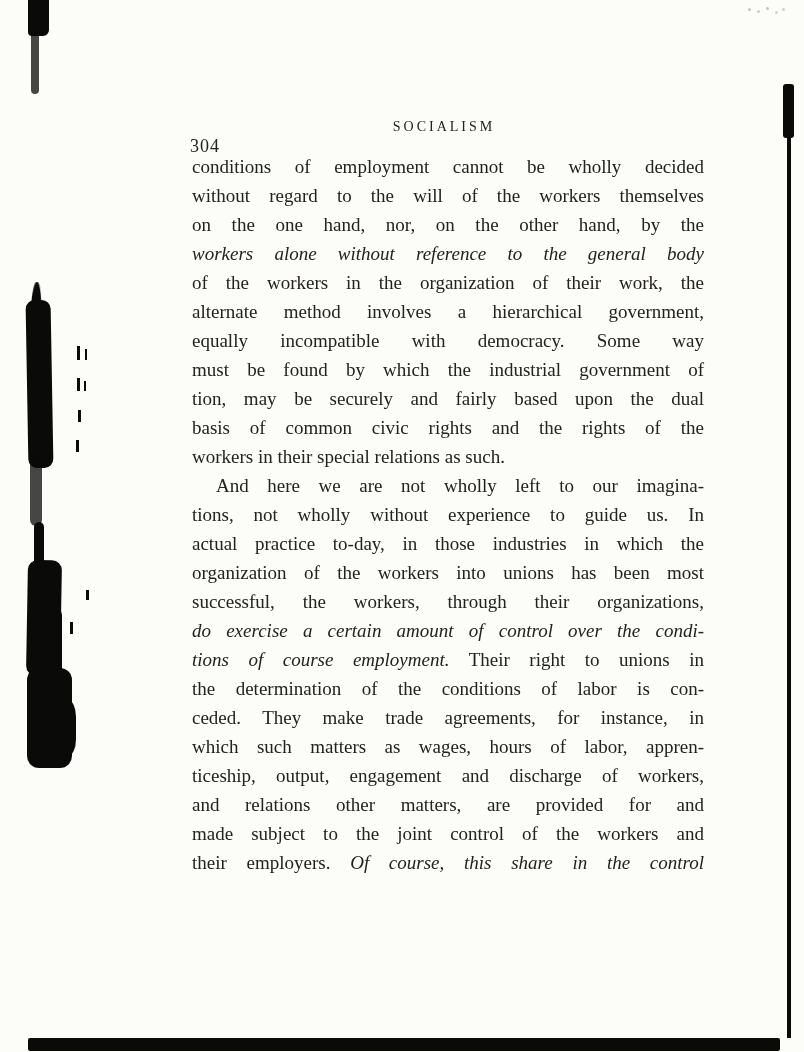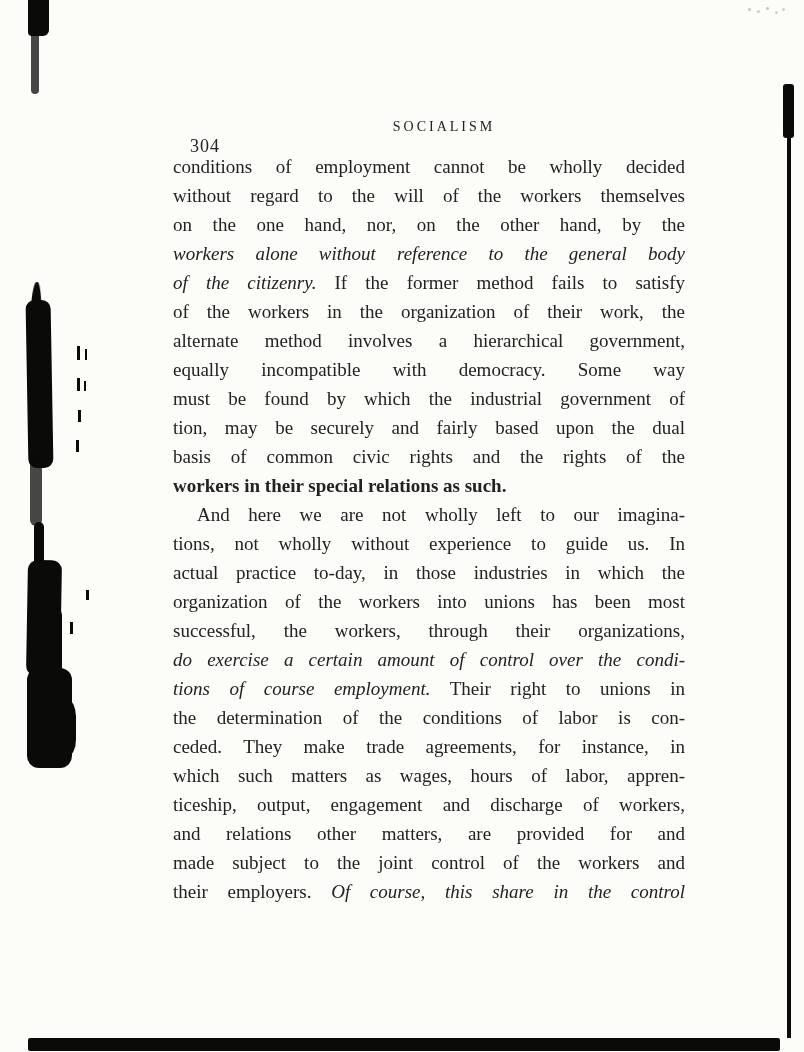--- a/index.html
+++ b/index.html
@@ -48,35 +48,35 @@
   .running-title {
     position: absolute;
     left: 0; right: 0; top: 8px;
     text-align: center;
     font-size: 14px;
     letter-spacing: 3px;
   }
   
   .text-body {
     position: absolute;
-    left: 173px;
+    left: 192px;
     top: 152px;
     width: 512px;
     color: var(--ink, #232220);
     font-size: 19px;
   }
   .line {
     height: 29px;
     line-height: 29px;
     text-align: justify;
     text-align-last: justify;
     white-space: normal;
   }
   .line.indent { text-indent: 24px; }
-  .line.para-end { text-align-last: left; font-weight: bold; }
+  .line.para-end { text-align-last: left; }
   .it { font-style: italic; }
 </style>
 </head>
 <body>
 
 <div class="page">
 
   <div>
     <div class="artifact" style="left:28px; top:0; width:21px; height:36px; border-radius:0 0 6px 4px;"></div>
     <div class="artifact faint" style="left:31px; top:32px; width:8px; height:62px; border-radius:4px;"></div>
@@ -109,21 +109,20 @@
     <span class="page-number">304</span>
     <span class="running-title">SOCIALISM</span>
   </div>
 
   <div class="text-body">
       <div>
         <div class="line"><span>conditions of employment cannot be wholly decided</span></div>
         <div class="line"><span>without regard to the will of the workers themselves</span></div>
         <div class="line"><span>on the one hand, nor, on the other hand, by the</span></div>
         <div class="line"><span class="it">workers alone without reference to the general body</span></div>
-        <div class="line"><span class="it">of the citizenry.</span><span> If the former method fails to satisfy</span></div>
         <div class="line"><span>of the workers in the organization of their work, the</span></div>
         <div class="line"><span>alternate method involves a hierarchical government,</span></div>
         <div class="line"><span>equally incompatible with democracy. Some way</span></div>
         <div class="line"><span>must be found by which the industrial government of</span></div>
         <div class="line"><span>tion, may be securely and fairly based upon the dual</span></div>
         <div class="line"><span>basis of common civic rights and the rights of the</span></div>
         <div class="line para-end"><span>workers in their special relations as such.</span></div>
       </div>
       <div>
         <div class="line indent"><span>And here we are not wholly left to our imagina-</span></div>

